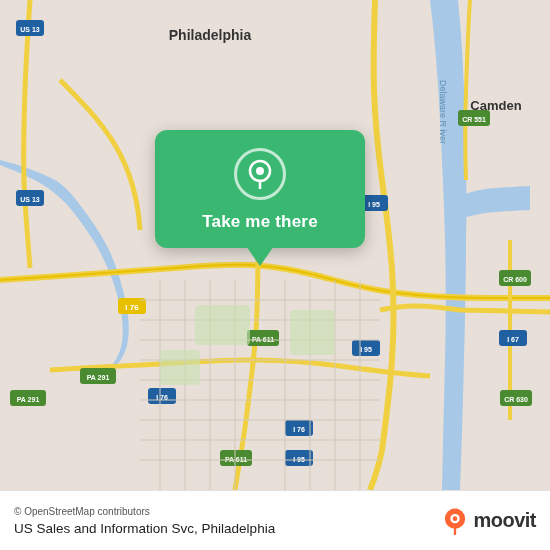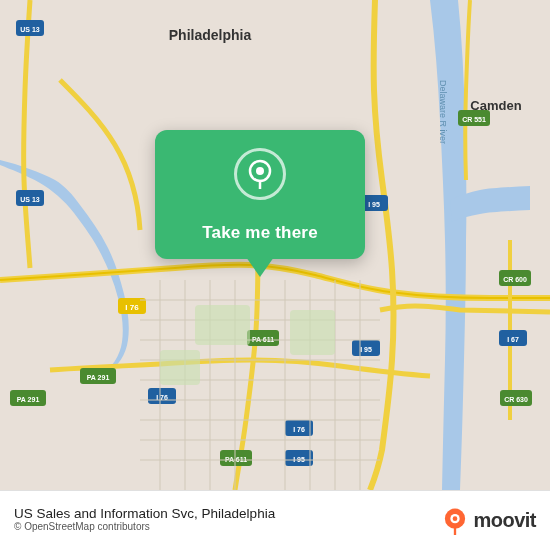--- a/index.html
+++ b/index.html
@@ -67,21 +67,20 @@
     #take-me-there-btn {
       color: white;
       font-size: 17px;
       font-weight: 600;
       letter-spacing: 0.2px;
       background: none;
       border: none;
       cursor: pointer;
       padding: 0;
       text-align: center;
-      margin-top: 11px;
     }
 
     
     #bottom-bar {
       width: 550px;
       height: 60px;
       background: white;
       display: flex;
       align-items: center;
       justify-content: space-between;
@@ -241,22 +240,22 @@
           <path d="M14 24 L14 32" stroke="white" stroke-width="2.5" stroke-linecap="round"></path>
         </svg>
       </span>
     </div>
     <button id="take-me-there-btn">Take me there</button>
   </div>
 </div>
 
 <div id="bottom-bar">
   <div id="bottom-left">
+    <span id="attribution-text">© OpenStreetMap contributors</span>
     <span id="location-name">US Sales and Information Svc, Philadelphia</span>
-    <span id="attribution-text">© OpenStreetMap contributors</span>
   </div>
   <div id="moovit-logo">
 
     <svg id="moovit-icon" width="32" height="36" viewBox="0 0 32 36" fill="none" xmlns="http://www.w3.org/2000/svg">
       <ellipse cx="16" cy="15" rx="13" ry="13" fill="#ff6633"></ellipse>
       <circle cx="16" cy="15" r="6" fill="white"></circle>
       <circle cx="16" cy="15" r="3" fill="#ff6633"></circle>
       <path d="M16 28 L16 36" stroke="#ff6633" stroke-width="3" stroke-linecap="round"></path>
     </svg>
     <span id="moovit-text">moovit</span>

